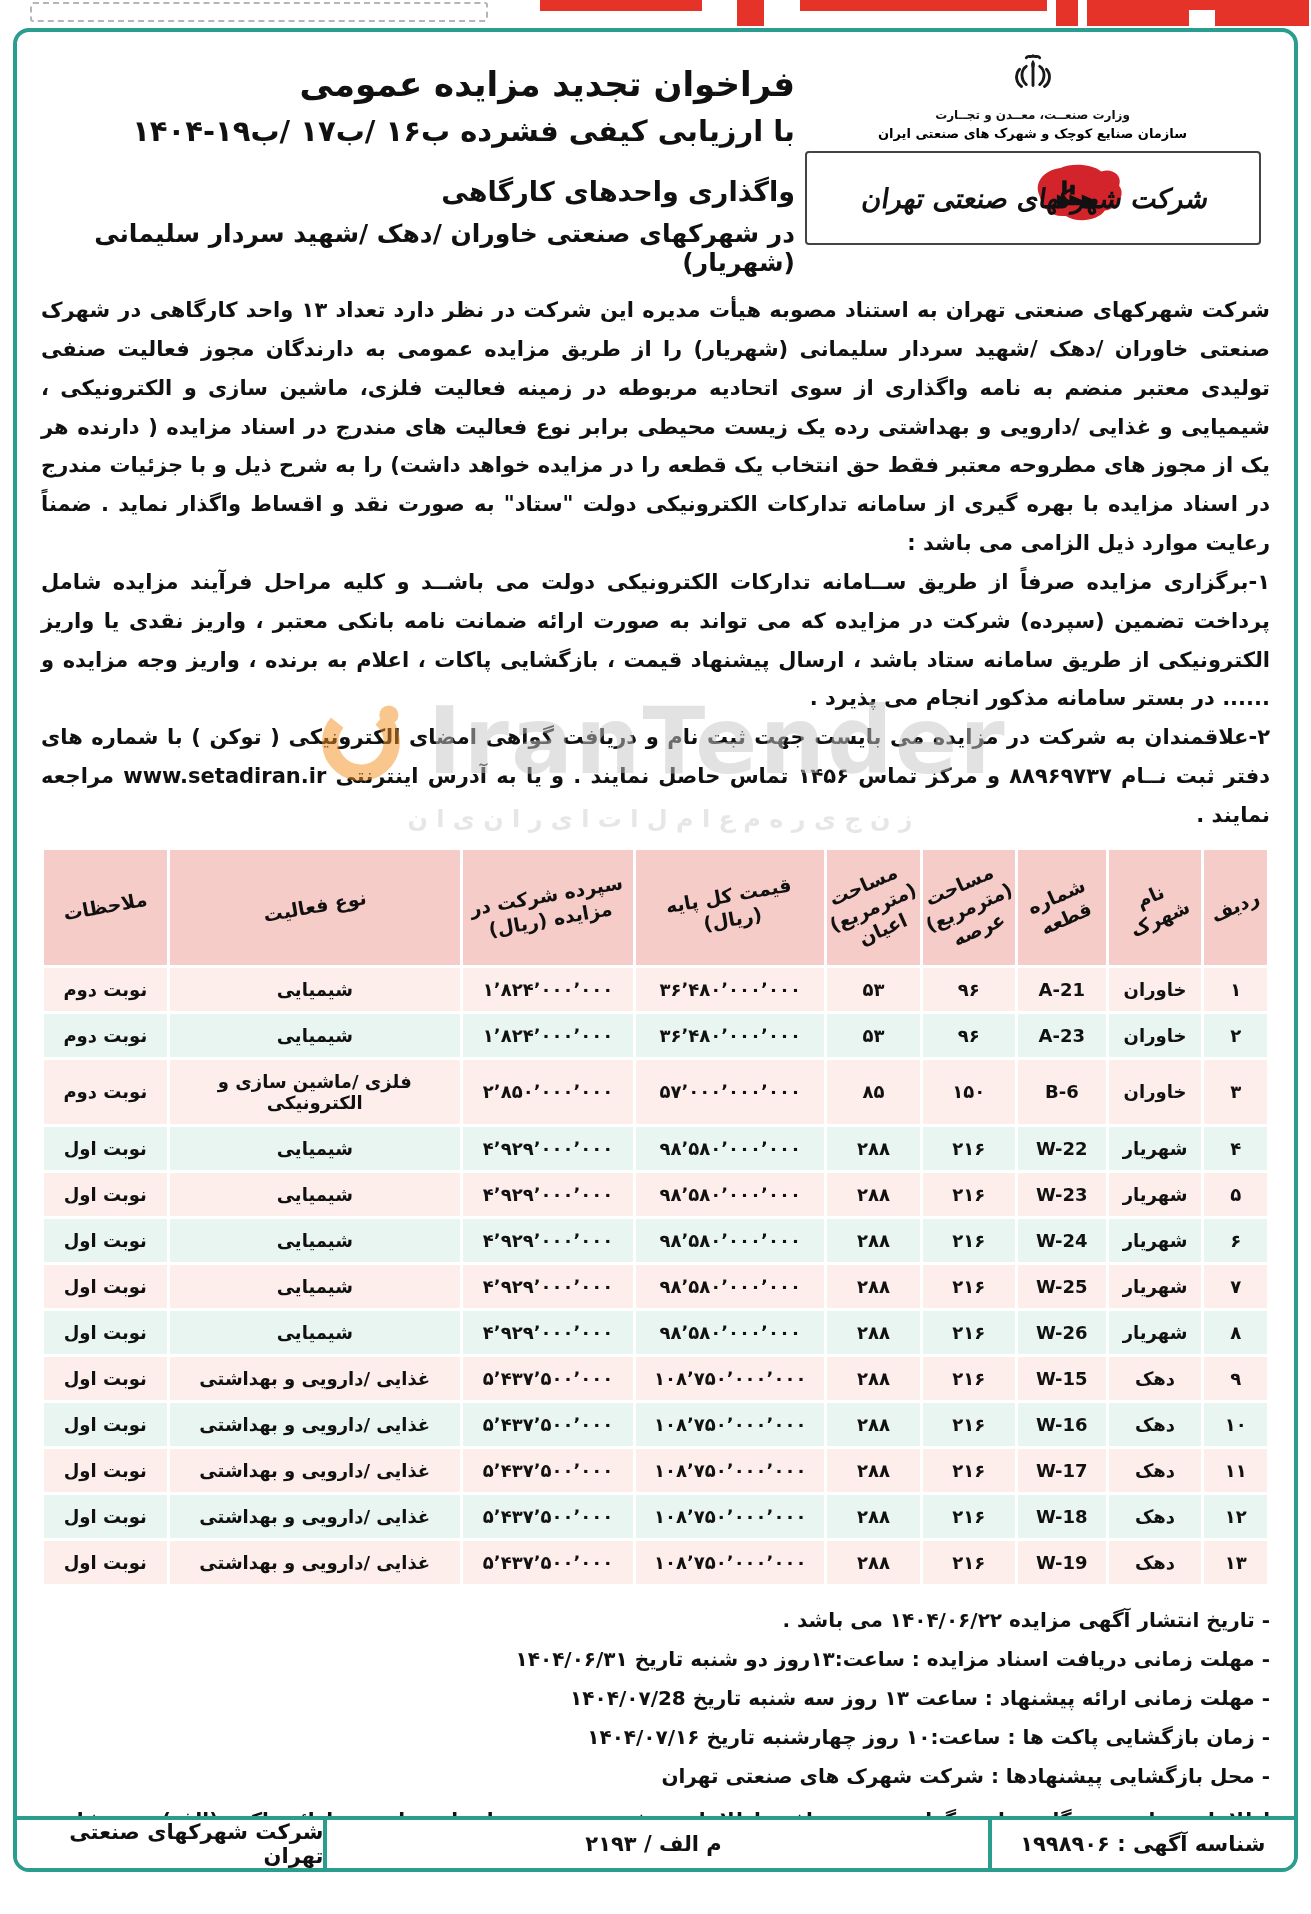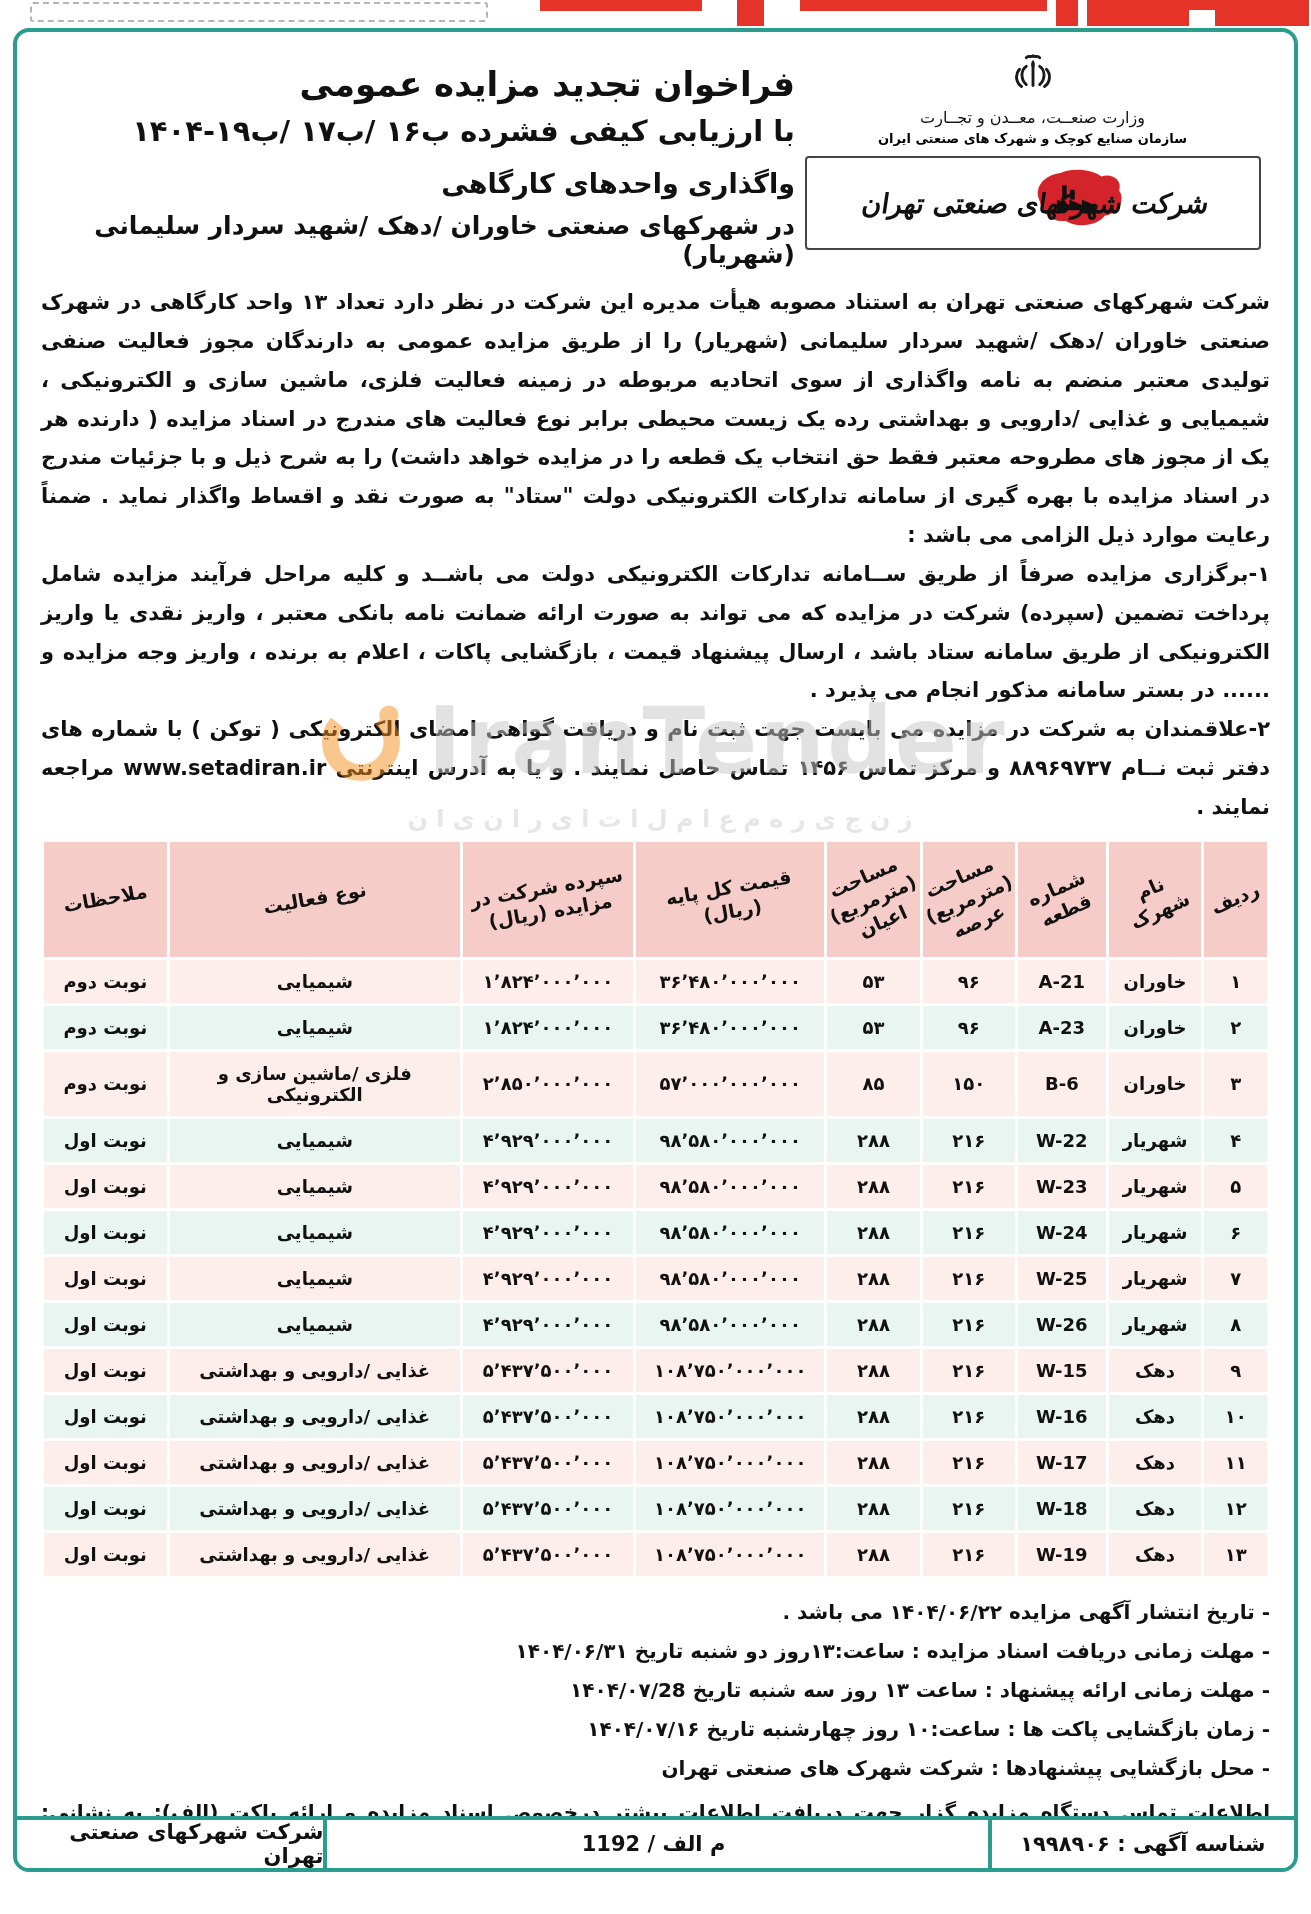--- a/index.html
+++ b/index.html
@@ -28,24 +28,24 @@
   
   .doc{position:absolute;top:28px;left:13px;right:13px;bottom:42px;border:4px solid var(--teal);
        border-radius:16px;background:#fff;display:flex;flex-direction:column;overflow:hidden;}
   .doc-main{flex:1 1 auto;padding:16px 24px 0 24px;overflow:hidden;position:relative;}
 
   
   .header{display:flex;align-items:flex-start;}
   .titles{flex:1;text-align:right;padding-top:16px;color:#111;}
   .t1{font-size:34px;font-weight:bold;}
   .t2{font-size:29px;font-weight:bold;margin-top:10px;}
-  .t3{font-size:27px;font-weight:bold;margin-top:20px;}
+  .t3{font-size:27px;font-weight:bold;margin-top:28px;}
   .t4{font-size:25px;font-weight:bold;margin-top:12px;}
   .ministry{width:475px;display:flex;flex-direction:column;align-items:center;padding-top:4px;}
-  .ministry .m1{font-size:16px;font-weight:normal;margin-top:6px;color:#111;}
+  .ministry .m1{font-size:12px;font-weight:bold;margin-top:6px;color:#111;}
   .ministry .m2{font-size:13px;font-weight:bold;margin-top:4px;color:#000000;}
   .logo-box{position:relative;margin-top:10px;width:456px;height:94px;border:2px solid #444;border-radius:4px;background:#fff;overflow:hidden;}
   .logo-box svg{position:absolute;top:6px;right:120px;}
   .logo-caption{position:absolute;inset:0;display:flex;align-items:center;justify-content:center;
                 font-size:27px;font-weight:bold;font-style:italic;color:#111;transform:skewX(6deg);}
 
   
   .body-text{margin-top:14px;}
   .body-text p{font-size:21px;font-weight:bold;color:#111;line-height:1.85;text-align:justify;}
 
@@ -325,21 +325,21 @@
 
       <div class="contact">
         <p class="c1">اطلاعات تماس دستگاه مزایده گزار جهت دریافت اطلاعات بیشتر درخصوص اسناد مزایده و ارائه پاکت (الف): به نشانی: سهروردی شمالی کوچه شهید محبی پلاک ۲ طبقه همکف دبیر خانه شرکت تلفن : ۸۹۳۲۴۰۰۰-۰۲۱ داخلی ۲۶۶ و ۲۷۲</p>
 
       </div>
 
     </div>
 
     <div class="bottom-bar">
       <div class="bar-seg seg-id">شناسه آگهی : ۱۹۹۸۹۰۶</div>
-      <div class="bar-seg seg-lic">م الف / 1192</div>
+      <div class="bar-seg seg-lic">م الف / ۲۱۹۳</div>
       <div class="bar-seg seg-co">شرکت شهرکهای صنعتی تهران</div>
     </div>
   </div>
 
   <div class="watermark">
     <div class="wm-row">
       <span>
         <svg viewBox="0 0 100 100" width="96" height="96" aria-hidden="true">
           <circle cx="50" cy="52" r="32" fill="none" stroke="#f59120" stroke-width="17" stroke-dasharray="150 60" transform="rotate(-50 50 52)"></circle>
           <circle cx="79" cy="24" r="10" fill="#f59120"></circle>

